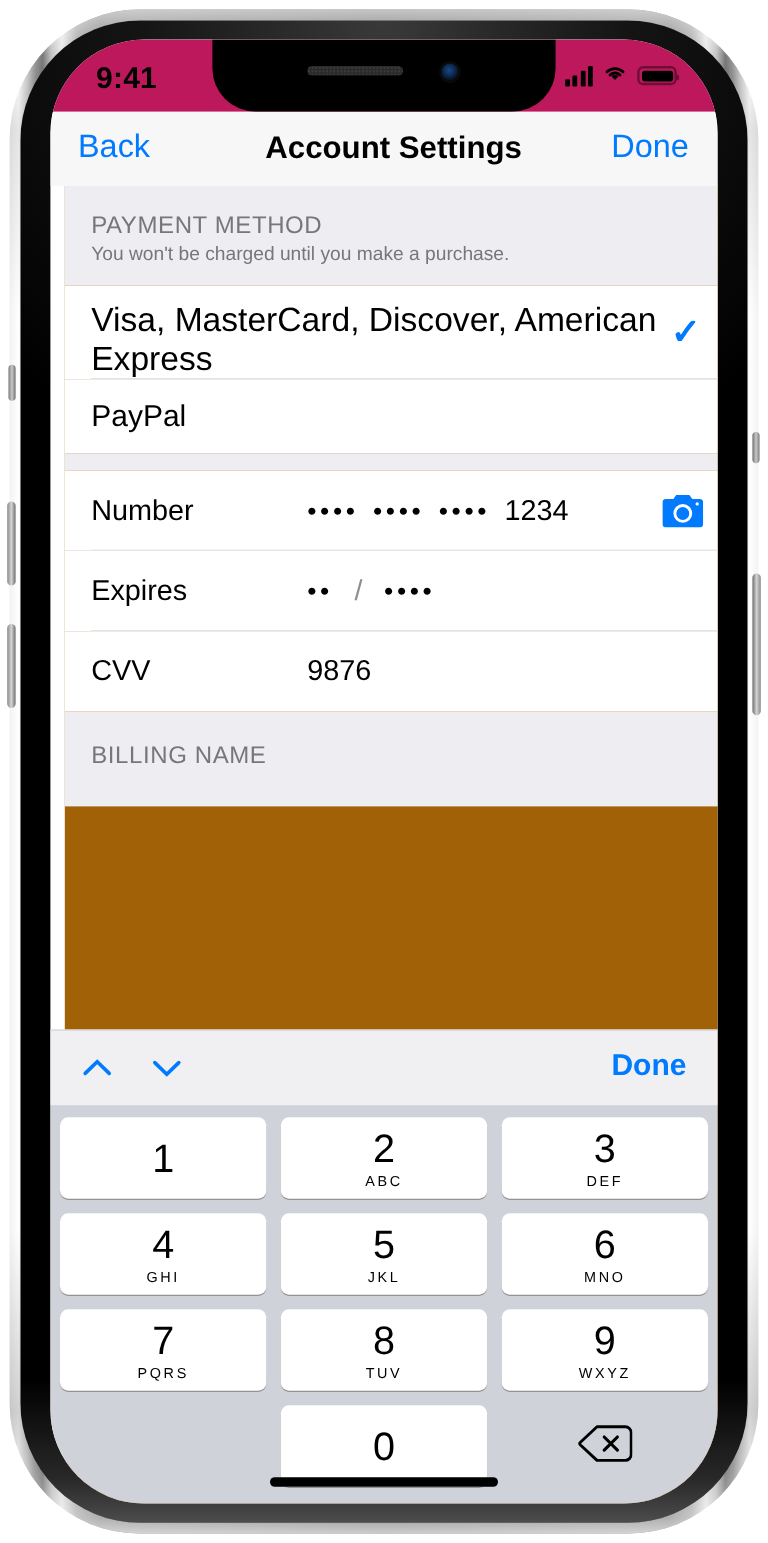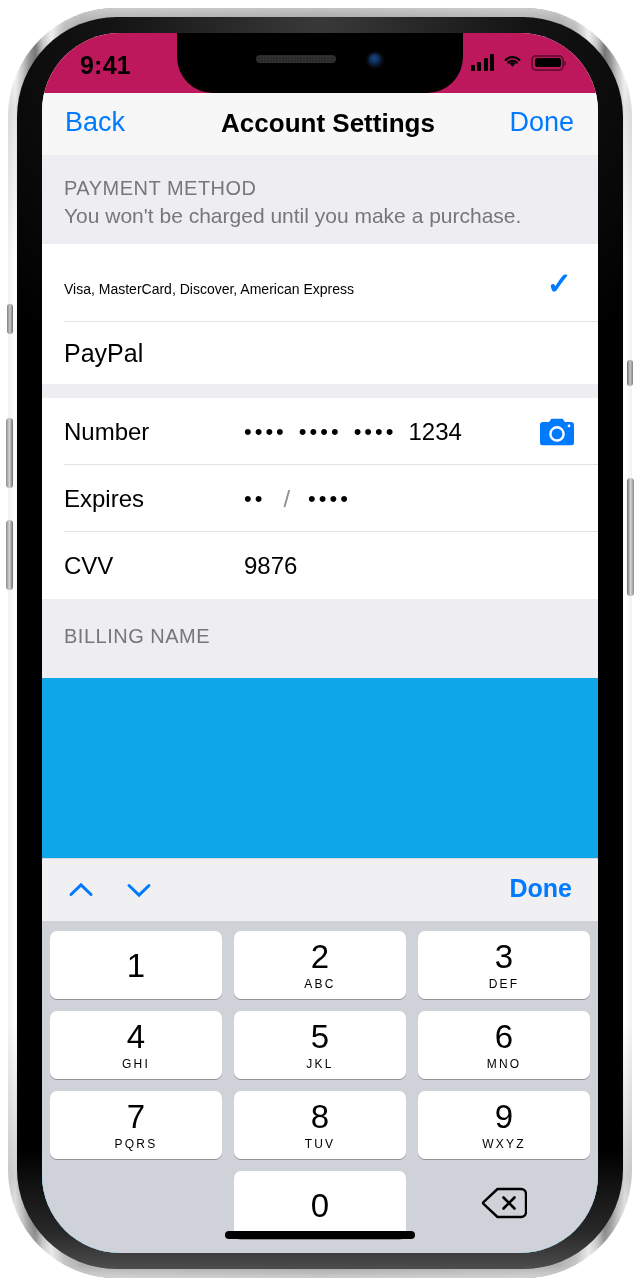--- a/index.html
+++ b/index.html
@@ -240,39 +240,39 @@
   .nav-done {
     position: absolute;
     right: 24px; top: 14px;
     font-size: 27px;
     color: #007aff;
   }
 
   
   .content {
     position: absolute;
-    left: 0; top: 122px;
+    left: 12px; top: 122px;
     width: 100%;
     bottom: 0;
-    background: #0ea5e9;
+    background: #a16207;
   }
 
   .group-header {
     background: #eeeef2;
     padding: 22px 22px 16px 22px;
     box-sizing: border-box;
   }
   .group-header.short { padding: 26px 22px 30px 22px; }
   .gh-title {
     font-size: 20px;
     color: #76767b;
     letter-spacing: 0.5px;
   }
   .gh-sub {
-    font-size: 21px;
+    font-size: 16px;
     color: #76767b;
     margin-top: 4px;
   }
 
   .cell {
     position: relative;
     background: #fff;
     padding: 0 22px;
     box-sizing: border-box;
     display: flex;
@@ -280,21 +280,21 @@
   }
   .cell-sep {
     position: absolute;
     left: 22px; right: 0; bottom: 0;
     height: 1px;
     background: #e2e2e4;
   }
 
   .pm-cell { height: 78px; flex-direction: column; align-items: flex-start; justify-content: center; }
   .pm-title { font-size: 25px; color: #000; }
-  .pm-sub { font-size: 14px; color: #000; margin-top: 12px; }
+  .pm-sub { font-size: 28px; color: #000; margin-top: 12px; }
   .pm-check {
     position: absolute;
     right: 26px;
     top: 50%;
     transform: translateY(-50%);
     color: #007aff;
     font-size: 30px;
     font-weight: 600;
   }
   .pm-cell-simple { height: 62px; }

